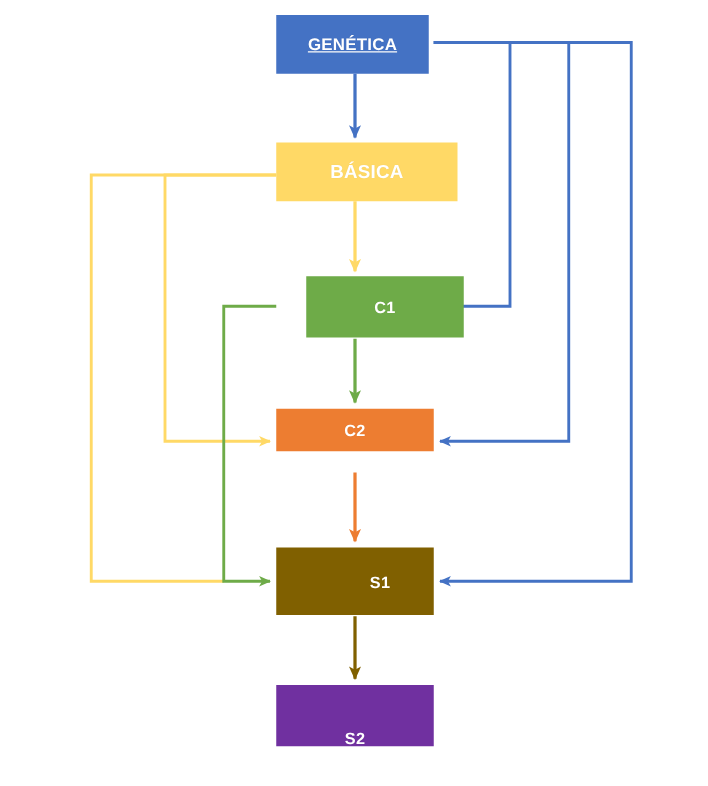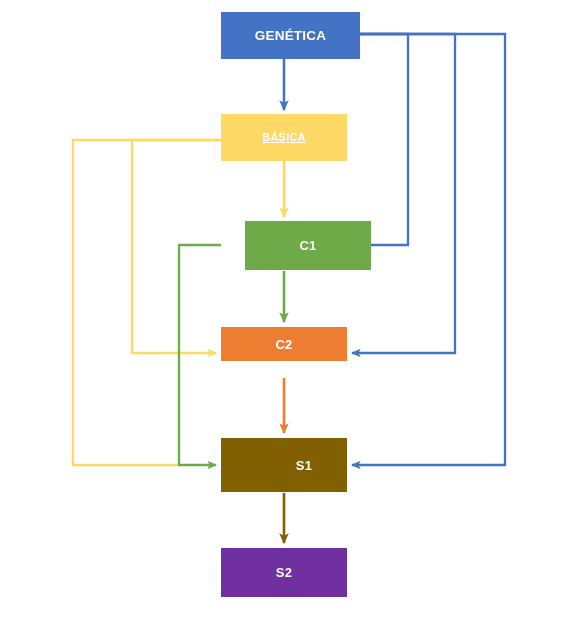--- a/index.html
+++ b/index.html
@@ -34,22 +34,22 @@
     font-weight: bold;
     letter-spacing: 0.2px;
     text-shadow: 0 0 1px rgba(0,0,0,0.08);
     z-index: 3;
   }
   .node-label {
     display: block;
     line-height: 1;
     white-space: nowrap;
   }
-  #node-genetica { left: 221px; top: 12px;  width: 139px; height: 47px;  background: #4472C4; font-size: 13.5px; }
-  #node-basica   { left: 221px; top: 114px; width: 126px; height: 47px;  background: #FFD966; font-size: 11px; text-decoration: underline; }
+  #node-genetica { left: 221px; top: 12px;  width: 122px; height: 47px;  background: #4472C4; font-size: 13.5px; text-decoration: underline; }
+  #node-basica   { left: 221px; top: 114px; width: 145px; height: 47px;  background: #FFD966; font-size: 15px; }
   #node-c1       { left: 221px; top: 221px; width: 126px; height: 49px;  background: #6EAB48; font-size: 13px; }
   #node-c2       { left: 221px; top: 327px; width: 126px; height: 34px;  background: #ED7D31; font-size: 13px; }
   #node-s1       { left: 221px; top: 438px; width: 126px; height: 54px;  background: #806000; font-size: 13px; }
   #node-s2       { left: 221px; top: 548px; width: 126px; height: 49px;  background: #7030A0; font-size: 13px; }
 </style>
 </head>
 <body>
 
 <div id="canvas">
 
@@ -108,17 +108,17 @@
   </div>
 
   <div class="node" id="node-c2" style="background: rgb(237, 125, 49); color: rgb(255, 255, 255);">
     <span class="node-label">C2</span>
   </div>
 
   <div class="node" id="node-s1" style="background: rgb(128, 96, 0); color: rgb(255, 255, 255); padding-left: 40px;">
     <span class="node-label">S1</span>
   </div>
 
-  <div class="node" id="node-s2" style="background: rgb(112, 48, 160); color: rgb(255, 255, 255);">
+  <div class="node" id="node-s2" style="background: rgb(112, 48, 160); color: rgb(255, 255, 255); align-items: flex-end;">
     <span class="node-label">S2</span>
   </div>
 
 </div>
 
 </body></html>

